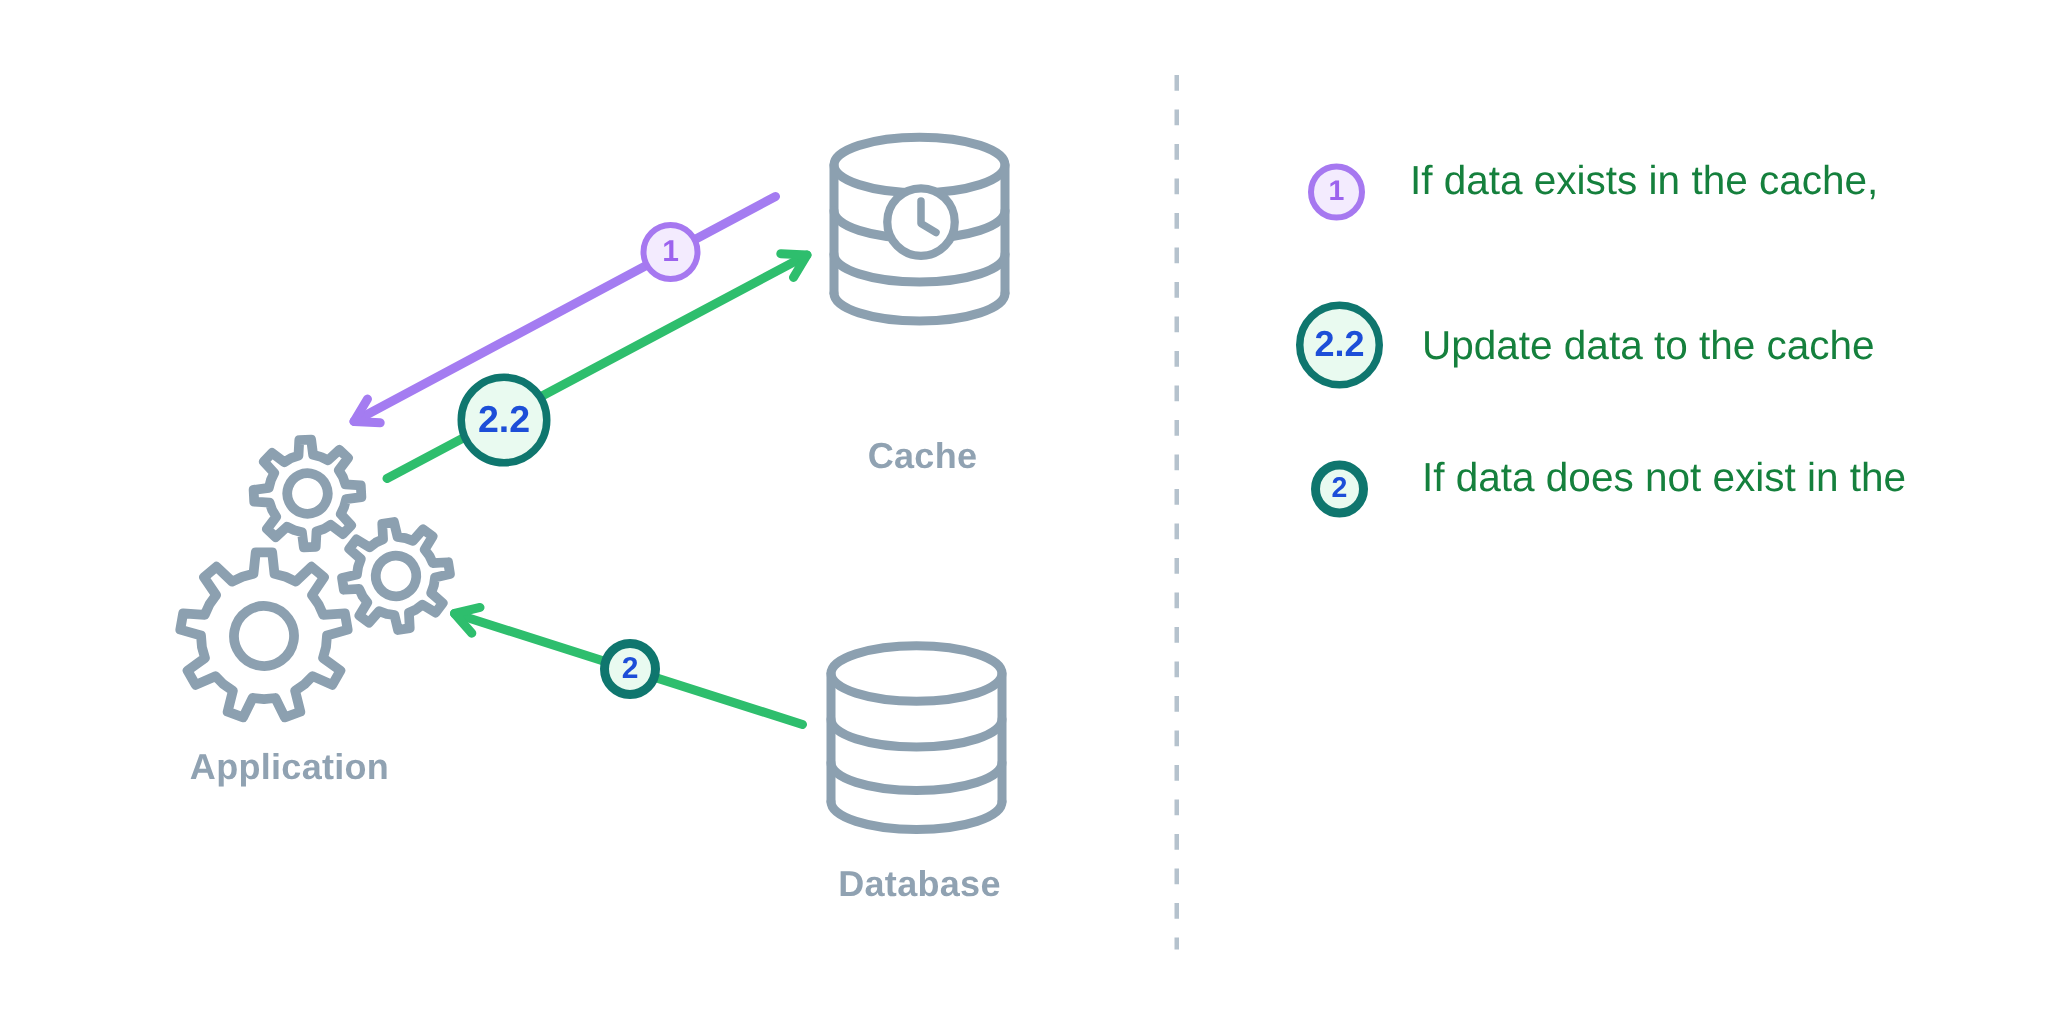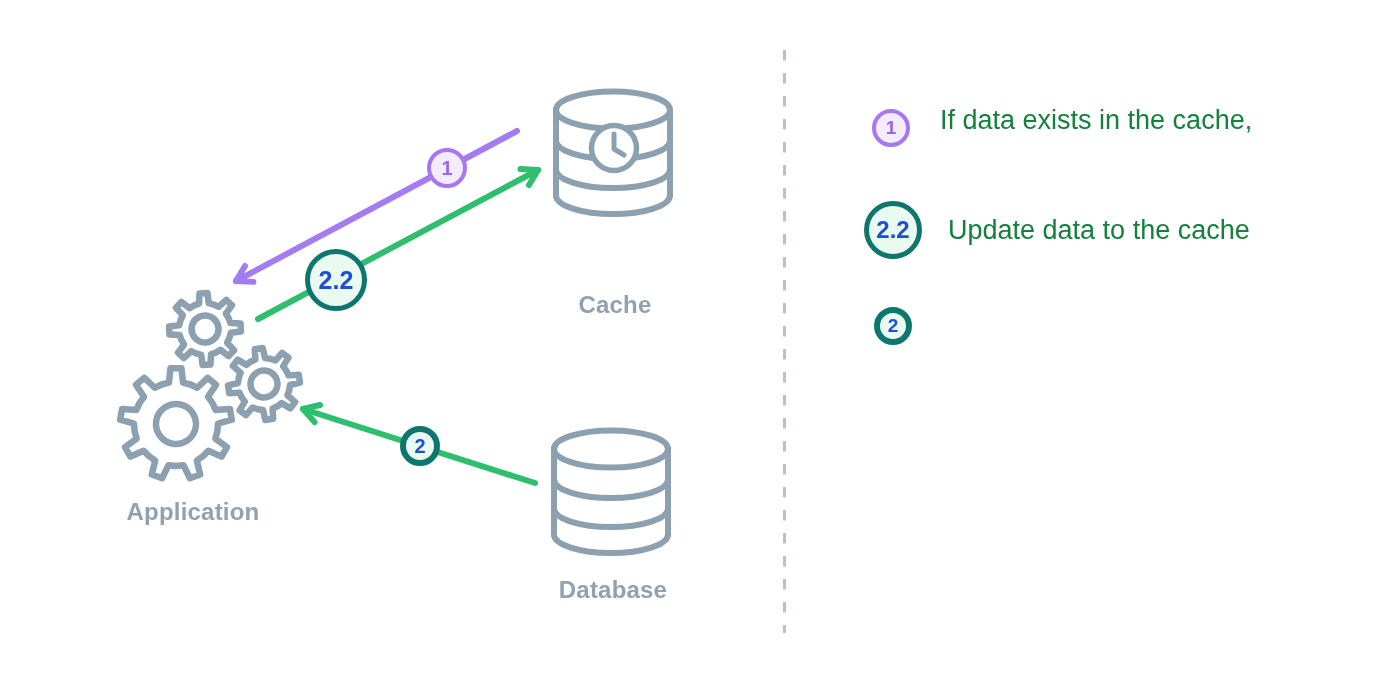--- a/index.html
+++ b/index.html
@@ -93,16 +93,17 @@
       <div>If data exists in the cache,</div>
     </div>
 
     <div class="badge green big" style="left:864px;top:201px;width:58px;height:58px;font-size:24px;">2.2</div>
     <div class="legend-text" style="left:948px;top:217px;text-align:center;">
       <div>Update data to the cache</div>
     </div>
 
     <div class="badge green" style="left:874px;top:307px;width:38px;height:38px;font-size:19px;">2</div>
     <div class="legend-text" style="left:948px;top:305px;">
+      <div>If data does not exist in the</div>
     </div>
 
   </div>
 </div>
 
 </body></html>

